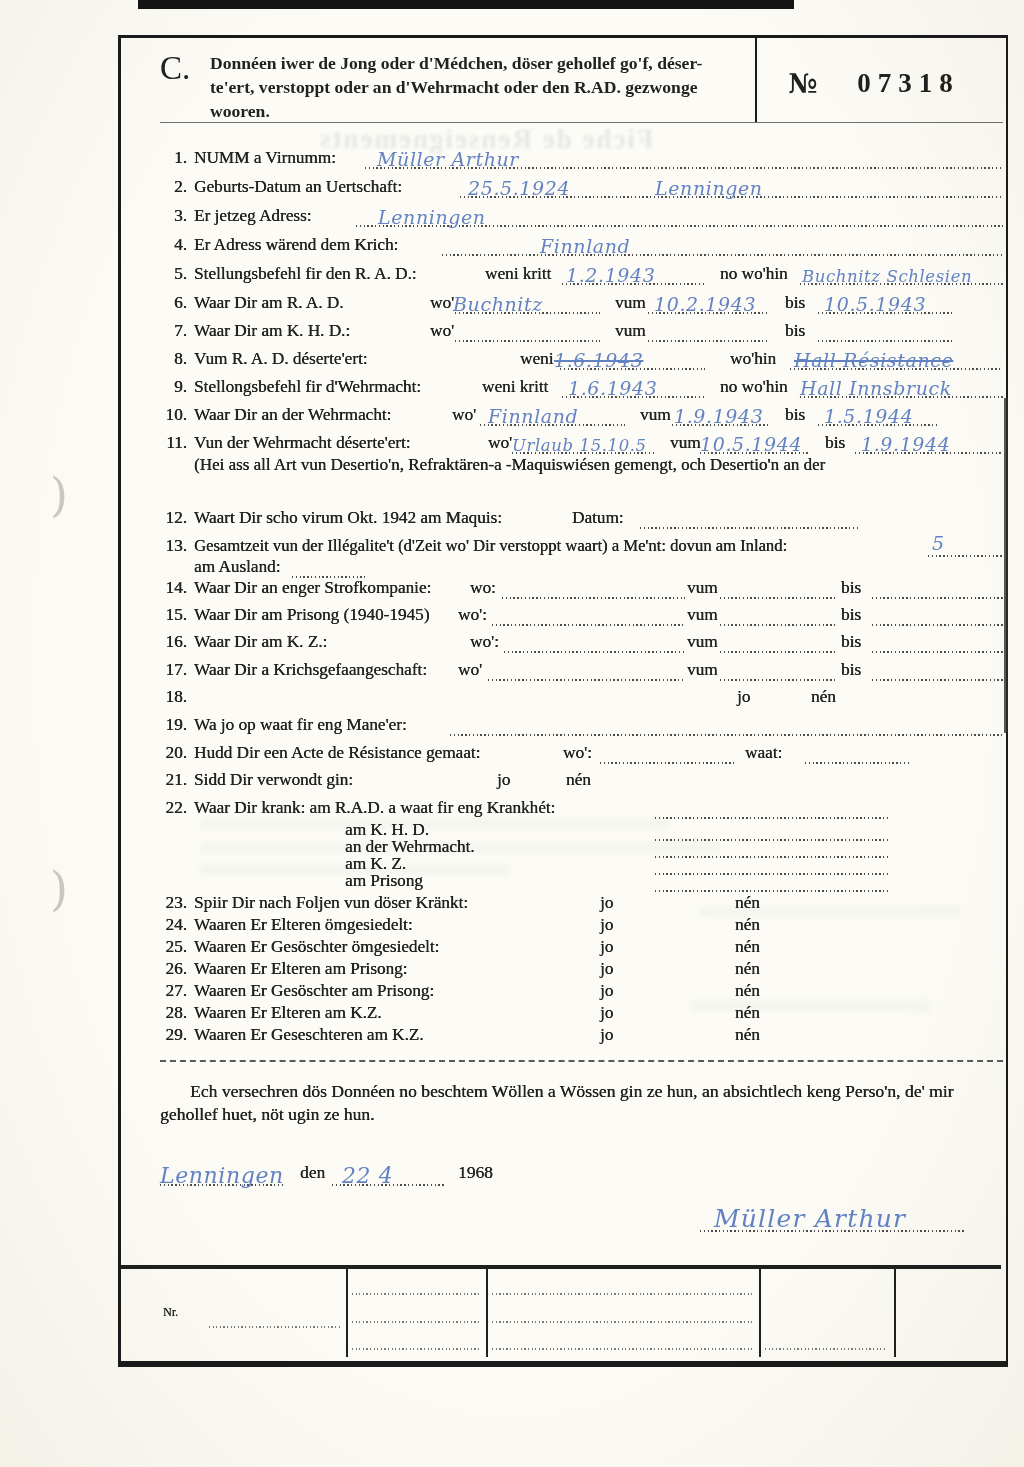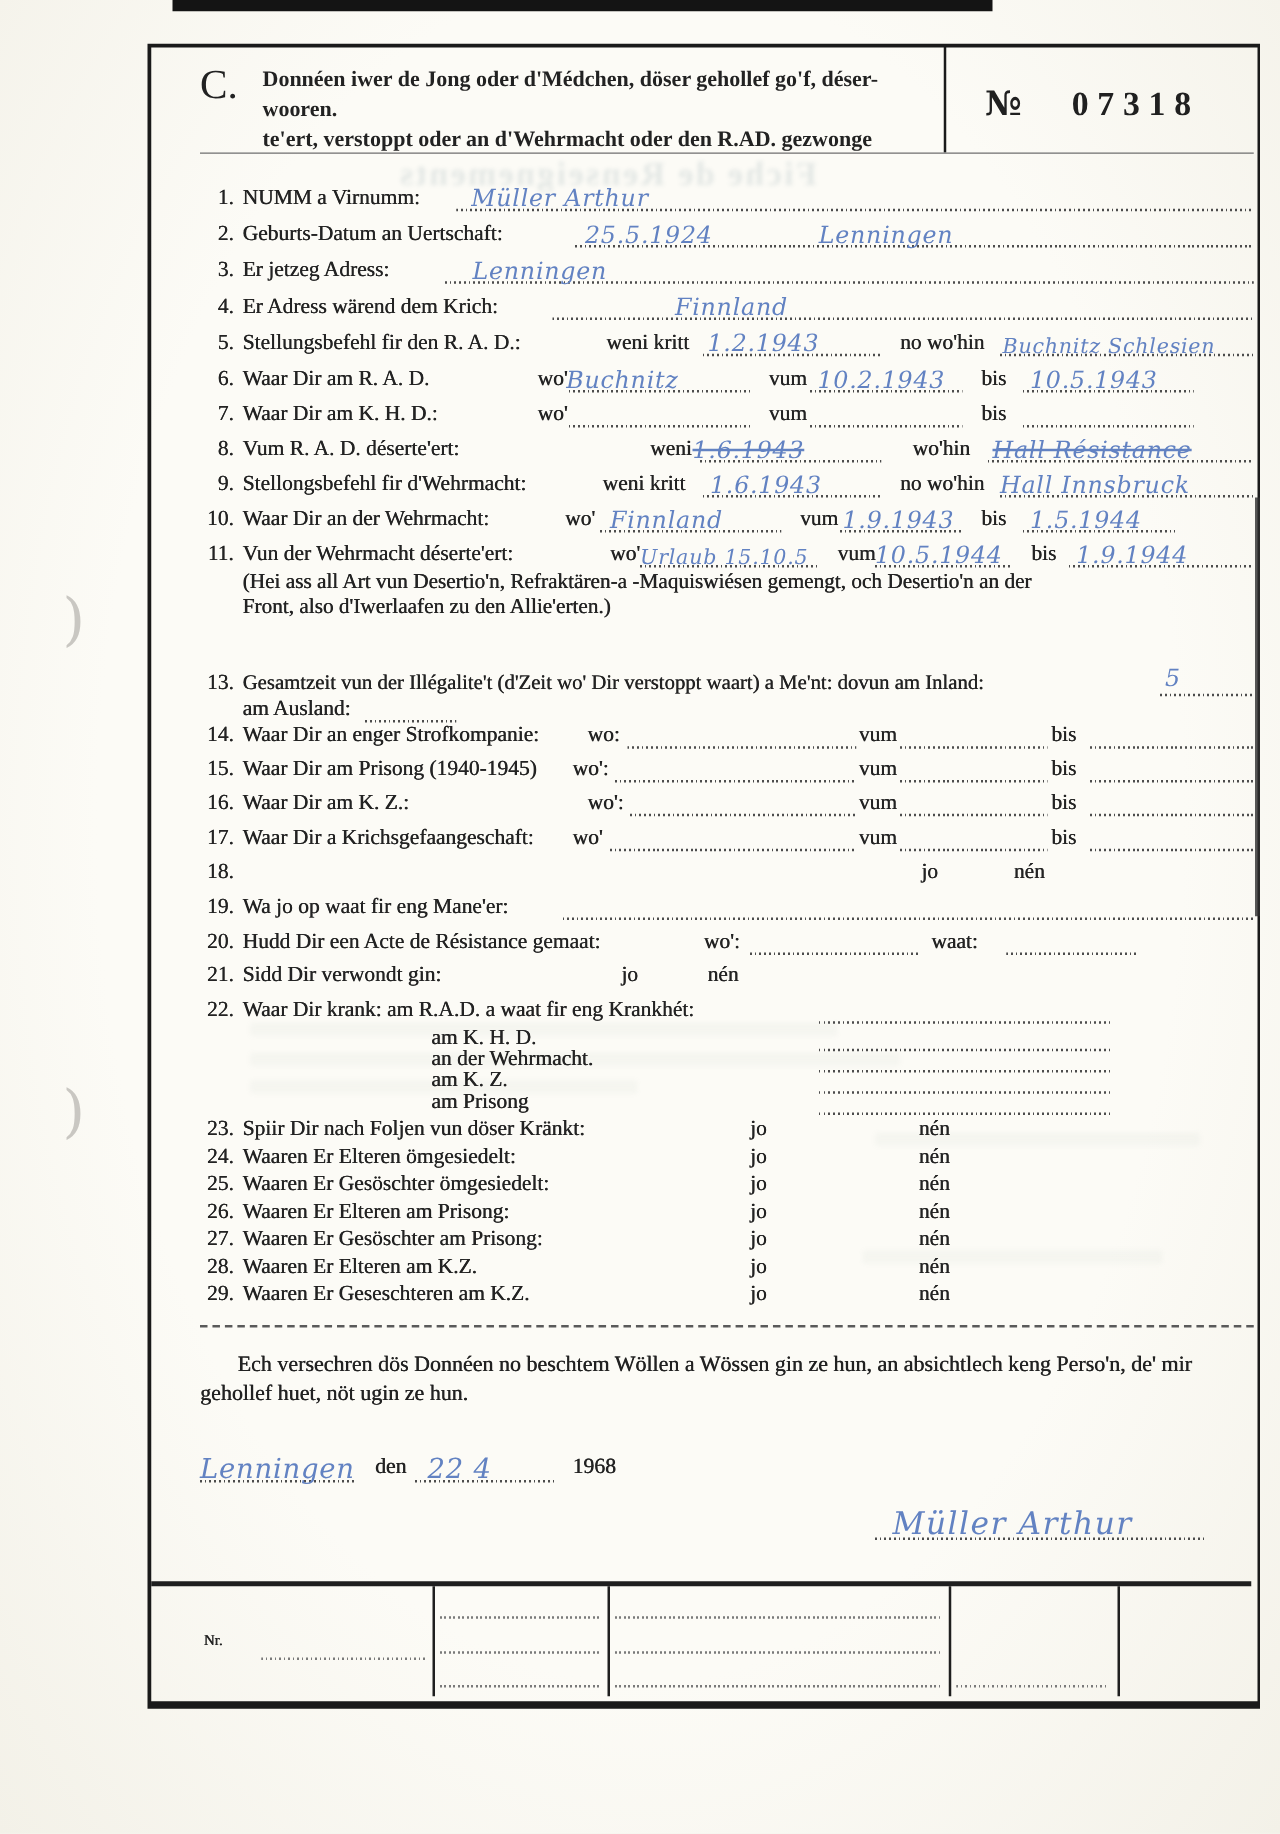--- a/index.html
+++ b/index.html
@@ -82,22 +82,22 @@
   <div class="gtitle">Fiche de Renseignements</div>
   <div class="gb" style="left:200px;top:818px;width:470px"></div>
   <div class="gb" style="left:200px;top:842px;width:520px"></div>
   <div class="gb" style="left:200px;top:864px;width:310px"></div>
   <div class="gb" style="left:700px;top:906px;width:260px"></div>
   <div class="gb" style="left:690px;top:1000px;width:240px"></div>
 
   <div class="hletter">C.</div>
   <div class="htext">
     <span>Donnéen iwer de Jong oder d'Médchen, döser gehollef go'f, déser-</span>
+    <span>te'ert, verstoppt oder an d'Wehrmacht oder den R.AD. gezwonge</span>
     <span>wooren.</span>
-    <span>te'ert, verstoppt oder an d'Wehrmacht oder den R.AD. gezwonge</span>
   </div>
   <div class="hsep"></div>
   <div class="hno">
     <span class="nosym">№</span>
     <span class="noval">07318</span>
   </div>
   <div class="hrule"></div>
 
   <div class="row" style="top:148px">
     <span class="num">1.</span>
@@ -226,22 +226,27 @@
     <span class="kw" style="left:510px">vum</span>
     <span class="dots" style="left:540px;width:110px">
         <i class="hw" style="left:0">10.5.1944</i>
       </span>
     <span class="kw" style="left:665px">bis</span>
     <span class="dots" style="left:695px;right:0">
         <i class="hw" style="left:6px">1.9.1944</i>
       </span>
   </div>
   <div class="note" style="top:455px">(Hei ass all Art vun Desertio'n, Refraktären-a -Maquiswiésen gemengt, och Desertio'n an der</div>
-  <div class="note" style="top:475px">Front, also d'Iwerlaafen zu den Allie'erten.)</div>
-
+
+  <div class="row" style="top:508px">
+    <span class="num">12.</span>
+    <span class="lbl" style="left:34px">Waart Dir scho virum Okt. 1942 am Maquis:</span>
+    <span class="kw" style="left:412px">Datum:</span>
+    <span class="dots" style="left:480px;width:220px"></span>
+  </div>
 
   <div class="row" style="top:536px">
     <span class="num">13.</span>
     <span class="lbl" style="left:34px;font-size:16.6px">Gesamtzeit vun der Illégalite't (d'Zeit wo' Dir verstoppt waart) a Me'nt: dovun am Inland:</span>
     <span class="dots" style="left:768px;right:0">
         <i class="hw" style="left:4px;bottom:4px">5</i>
       </span>
   </div>
   <div class="row" style="top:557px">
     <span class="lbl" style="left:34px">am Ausland:</span>

